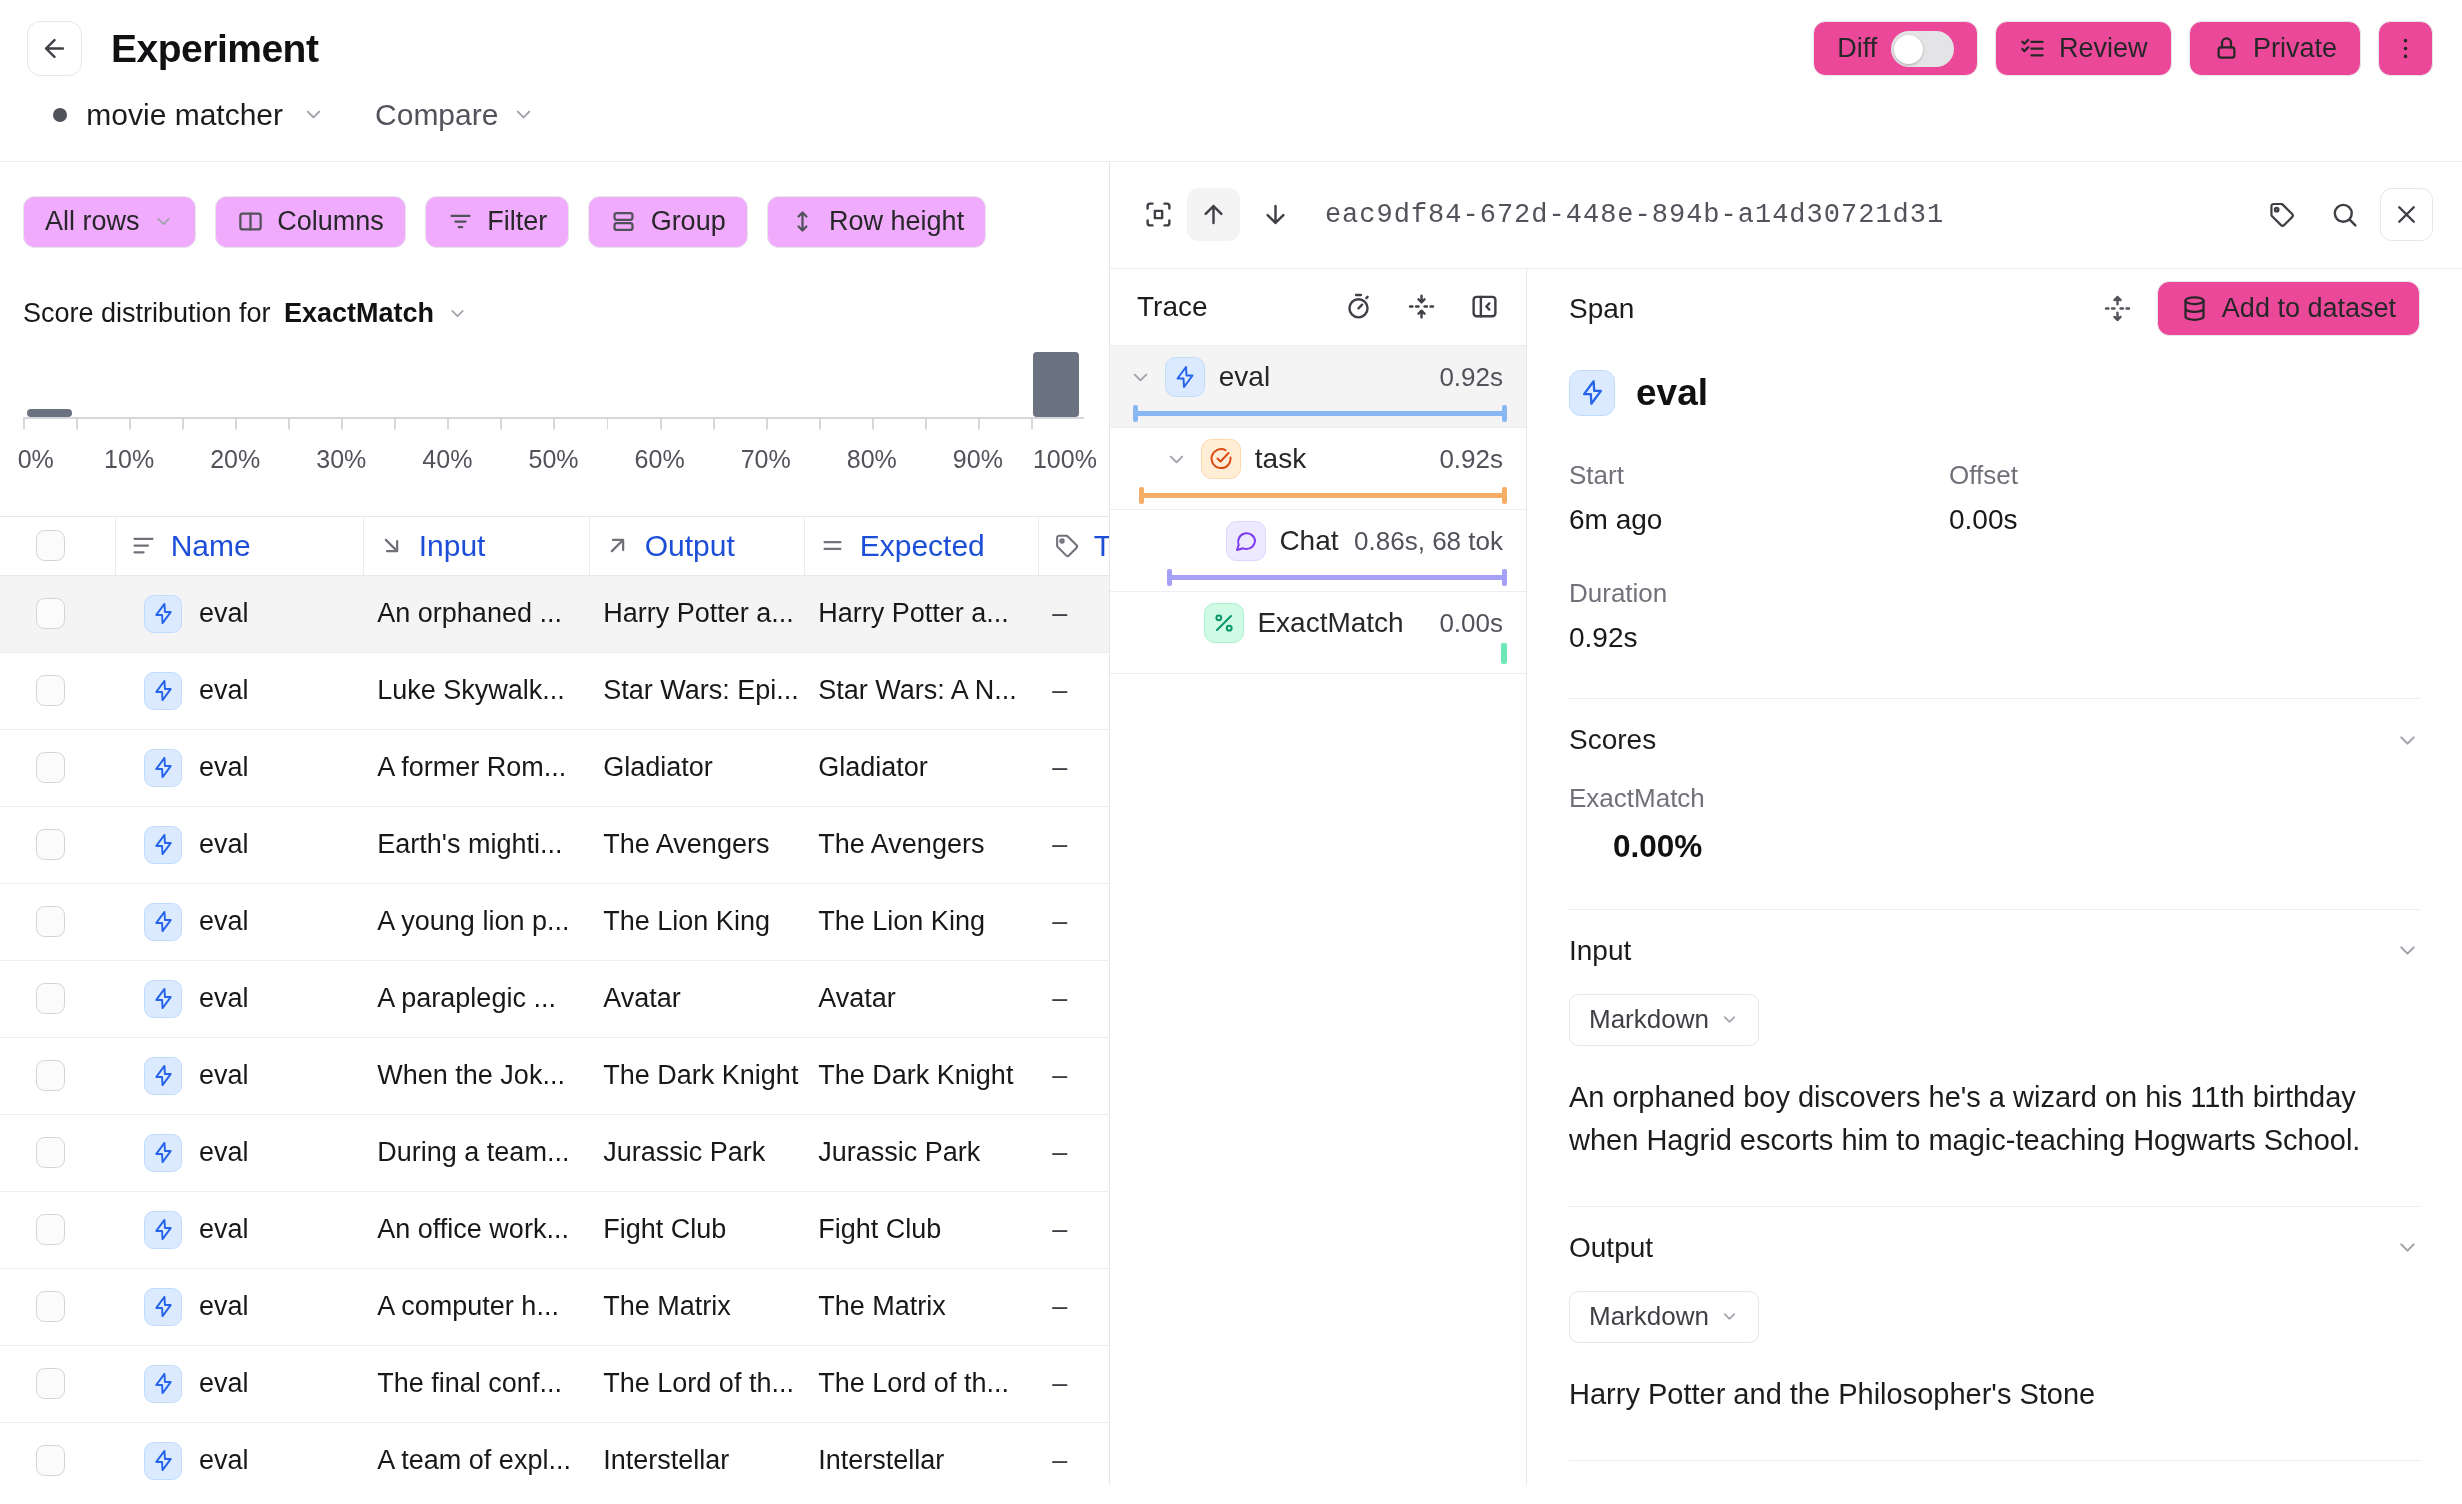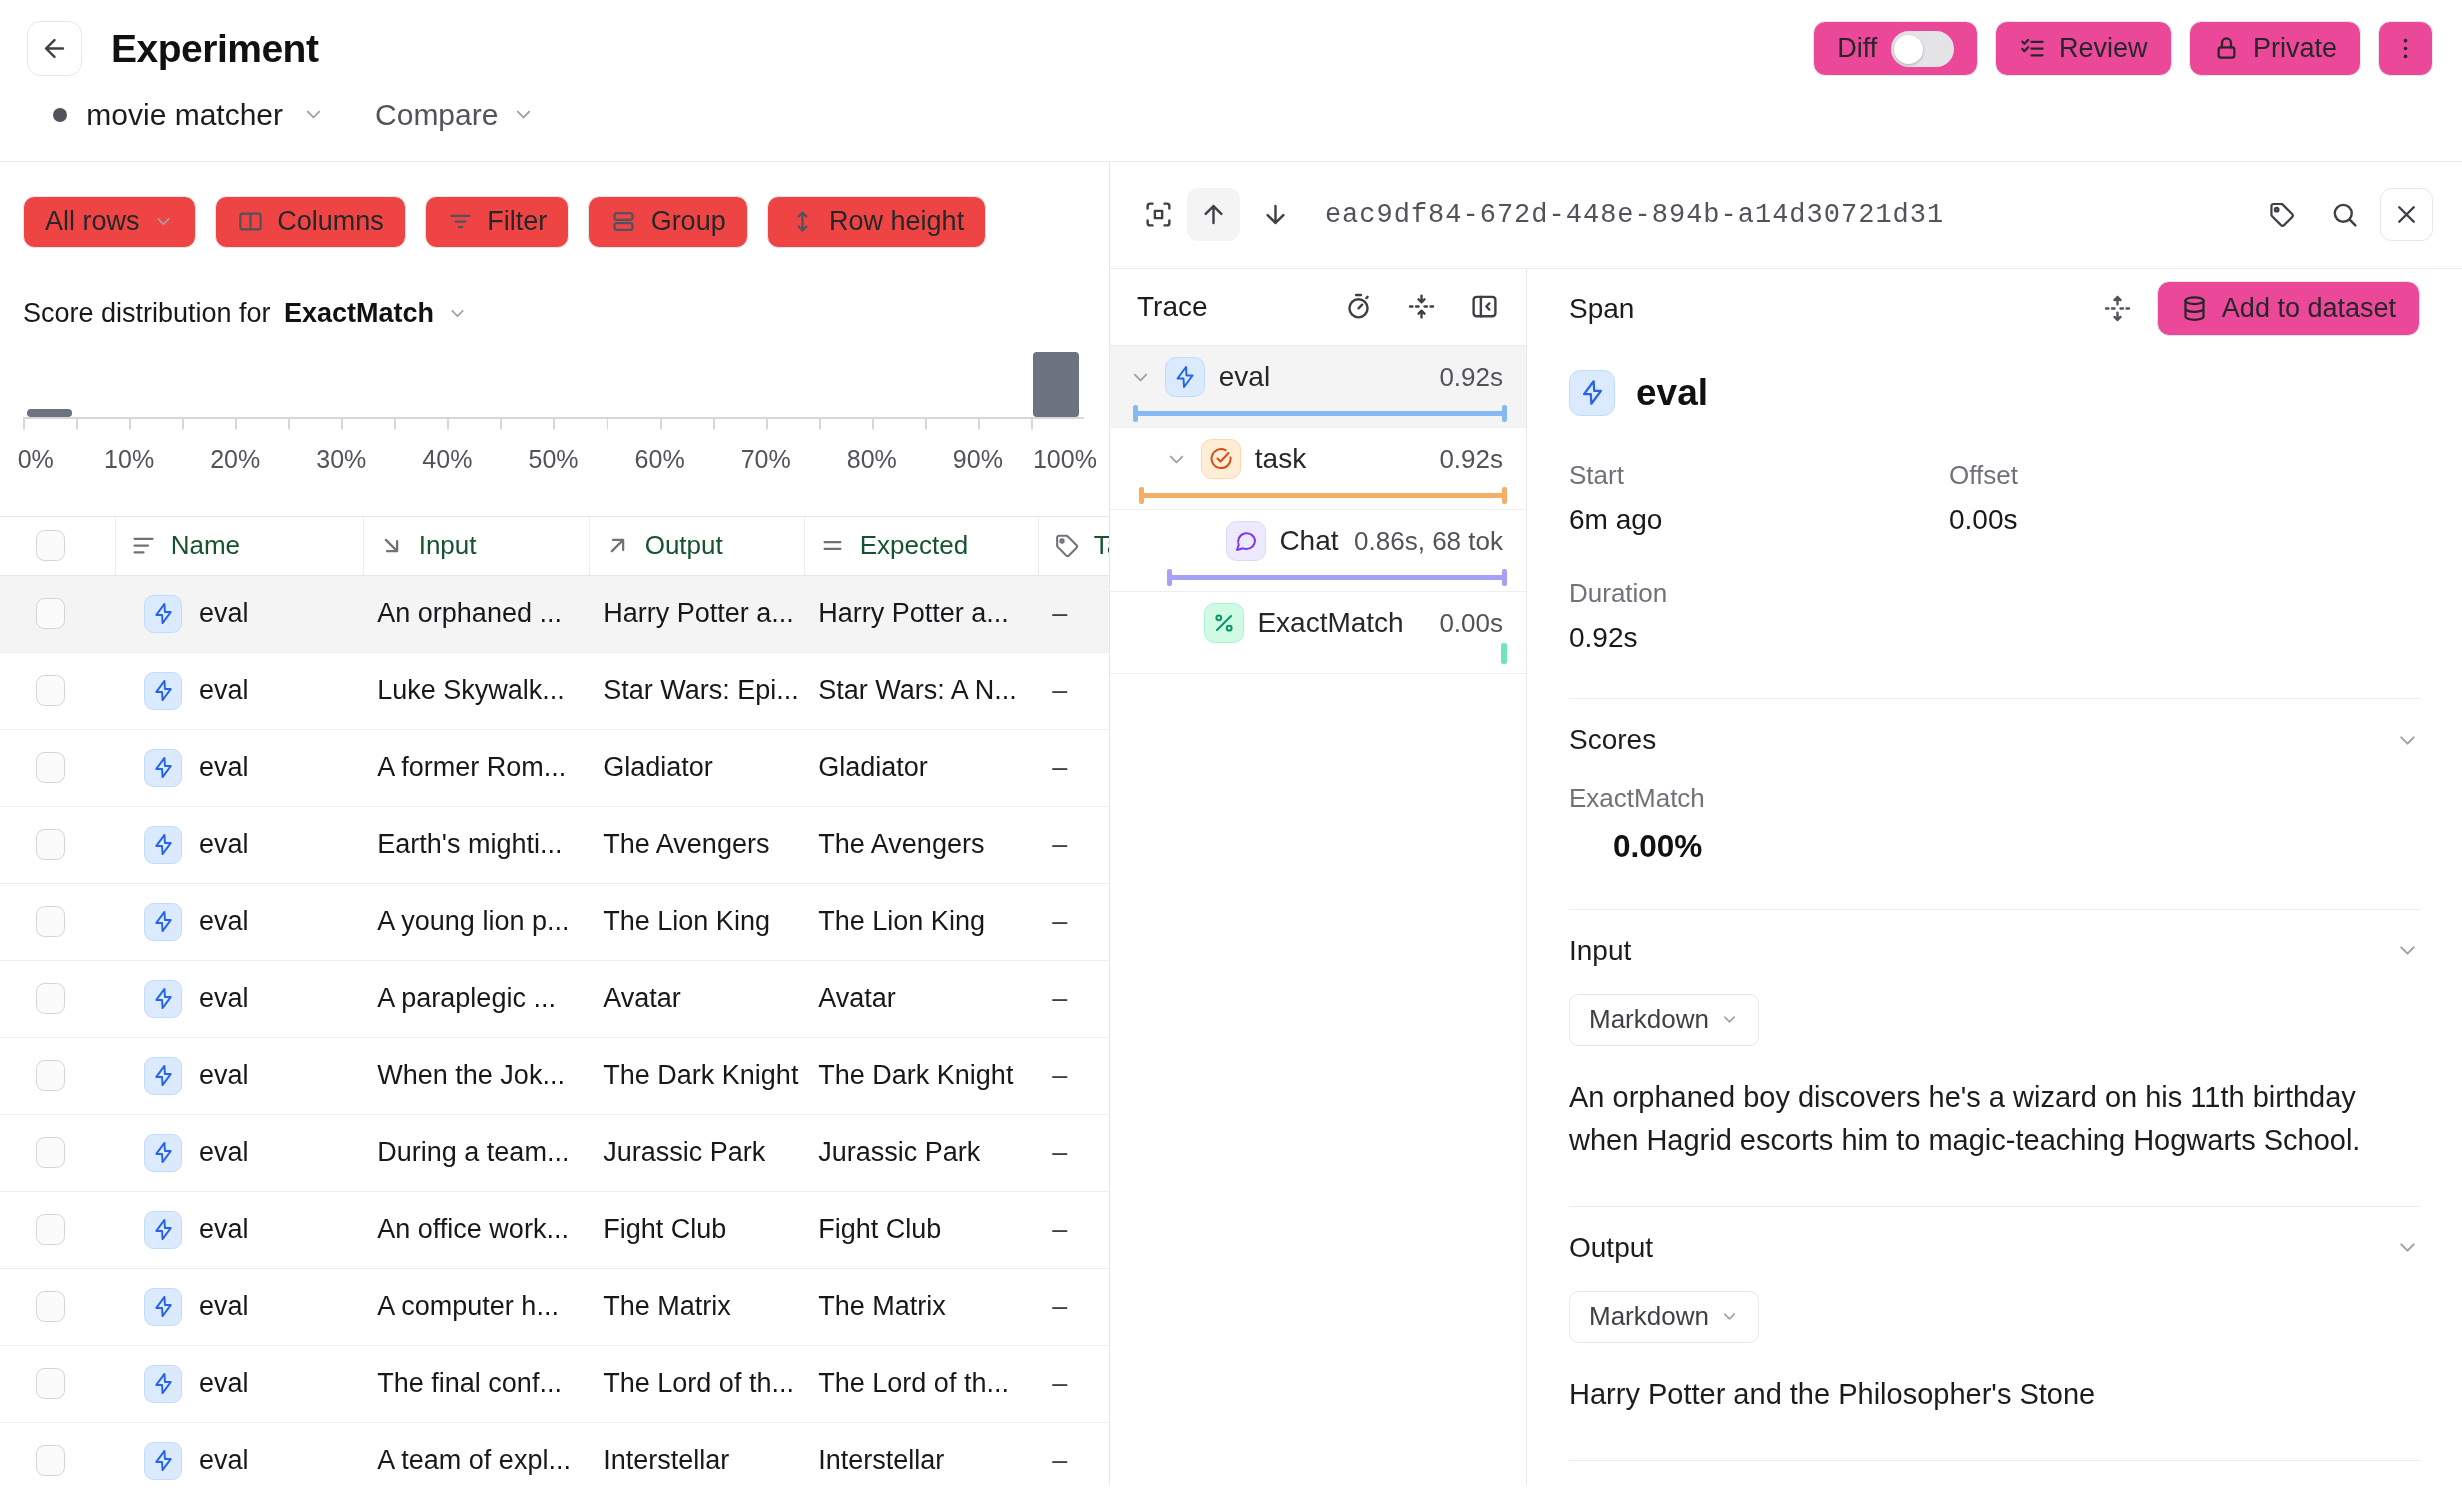--- a/index.html
+++ b/index.html
@@ -29,41 +29,41 @@
   .compare { display:flex; align-items:center; gap:13.4px; font-size:30px; color:#52525b; }
   .hdiv { border-bottom:1.9px solid #ececef; }
 
   
   .main { display:flex; height:1323px; }
   .left { width:1109px; flex:none; padding-top:34px; overflow:hidden; }
   .right { flex:1; border-left:1.9px solid #e7e7ea; display:flex; flex-direction:column; min-width:0; }
 
   
   .toolbar { display:flex; gap:19px; padding:0 23px; }
-  .btn-sm { height:52px; border:1.9px solid #e7e7ea; border-radius:11.5px; background:#ef4444; display:flex; align-items:center; gap:13.4px; padding:0 21px; font-size:27px; color:#27272a; }
+  .btn-sm { height:52px; border:1.9px solid #e7e7ea; border-radius:11.5px; background:#f0abfc; display:flex; align-items:center; gap:13.4px; padding:0 21px; font-size:27px; color:#27272a; }
   .btn-sm .chev svg, .btn .chev svg { width:21px; height:21px; }
   .btn-sm svg.lead { width:27px; height:27px; color:#52525b; }
 
   
   .score-row { display:flex; align-items:center; gap:13.4px; margin:50px 23px 0; font-size:27px; }
   .score-row .pfx { color:#18181b; }
   .score-row .scnm { font-weight:700; color:#111113; }
 
   .chart { margin:17px 25px 0 23px; position:relative; }
   .chart-bars { position:relative; height:71px; }
   .cbar { position:absolute; bottom:0; background:#6b7280; border-radius:3.8px; }
   .axis { height:13.4px; border-top:2.9px solid #d6d7db;
           background:repeating-linear-gradient(to right,#d6d7db 0 1.9px,transparent 1.9px 5%);
           background-size:100% 10.5px; background-repeat:no-repeat; }
   .ticks { position:relative; height:46px; margin-top:7.6px; font-size:25px; color:#52525b; }
   .ticks span { position:absolute; top:7.6px; transform:translateX(-50%); }
 
   
   .table { margin-top:32px; border-top:1.9px solid #e7e8eb; }
-  .thead { display:grid; grid-template-columns:115px 248px 226px 215px 234px minmax(0,1fr); height:59px; border-bottom:1.9px solid #e7e8eb; color:#14532d; font-size:26px; }
+  .thead { display:grid; grid-template-columns:115px 248px 226px 215px 234px minmax(0,1fr); height:59px; border-bottom:1.9px solid #e7e8eb; color:#1d4ed8; font-size:30px; }
   .thead .hc { display:flex; align-items:center; gap:13.4px; padding-left:14.3px; border-left:1.9px solid #ececef; overflow:hidden; white-space:nowrap; }
   .thead .hc:first-child { border-left:none; padding-left:36px; }
   .thead svg { width:27px; height:27px; color:#71717a; flex:none; }
   .trow { display:grid; grid-template-columns:115px 248px 226px 215px 234px minmax(0,1fr); height:77px; border-bottom:1.9px solid #eeeef1; font-size:27px; color:#18181b; align-items:center; }
   .trow.sel { background:#f4f4f5; }
   .cell { overflow:hidden; white-space:nowrap; padding-left:14.3px; }
   .c-check { padding-left:36px; }
   .checkbox { display:block; width:29px; height:30.5px; border:1.9px solid #d4d4d8; border-radius:8.6px; background:#fbfbfc; }
   .c-name { display:flex; align-items:center; gap:17px; padding-left:29px; }
   .badge { width:38px; height:38px; border-radius:9.5px; display:flex; align-items:center; justify-content:center; flex:none; }

